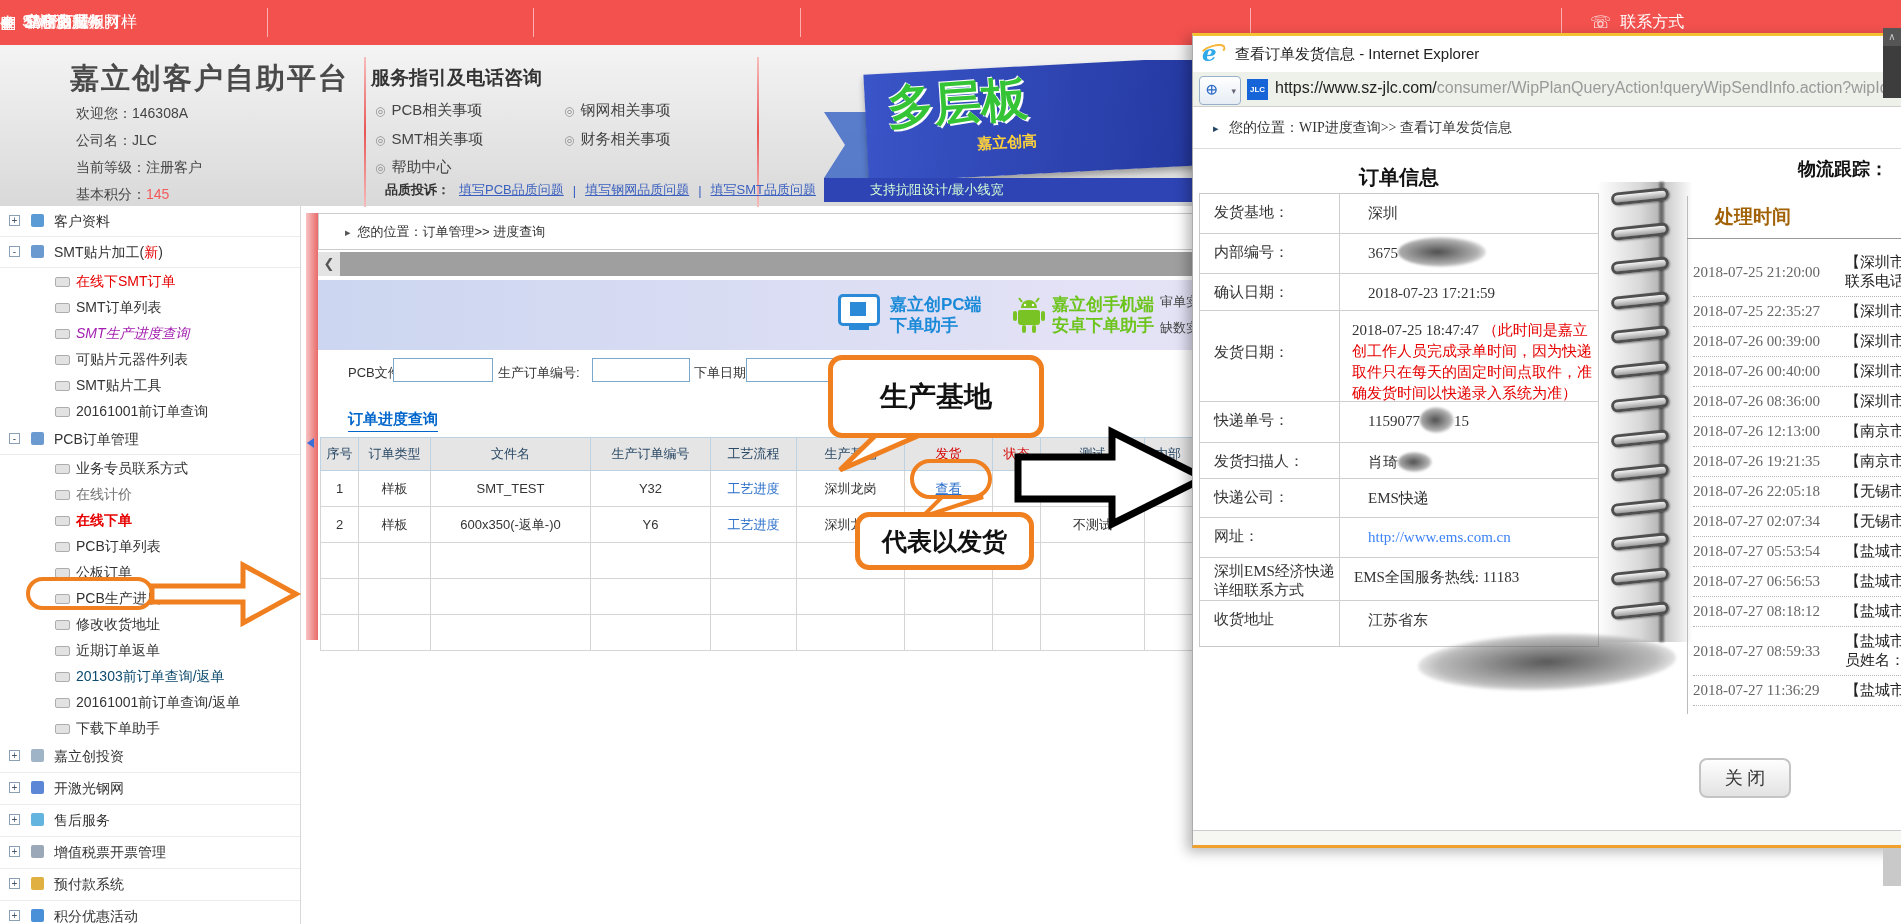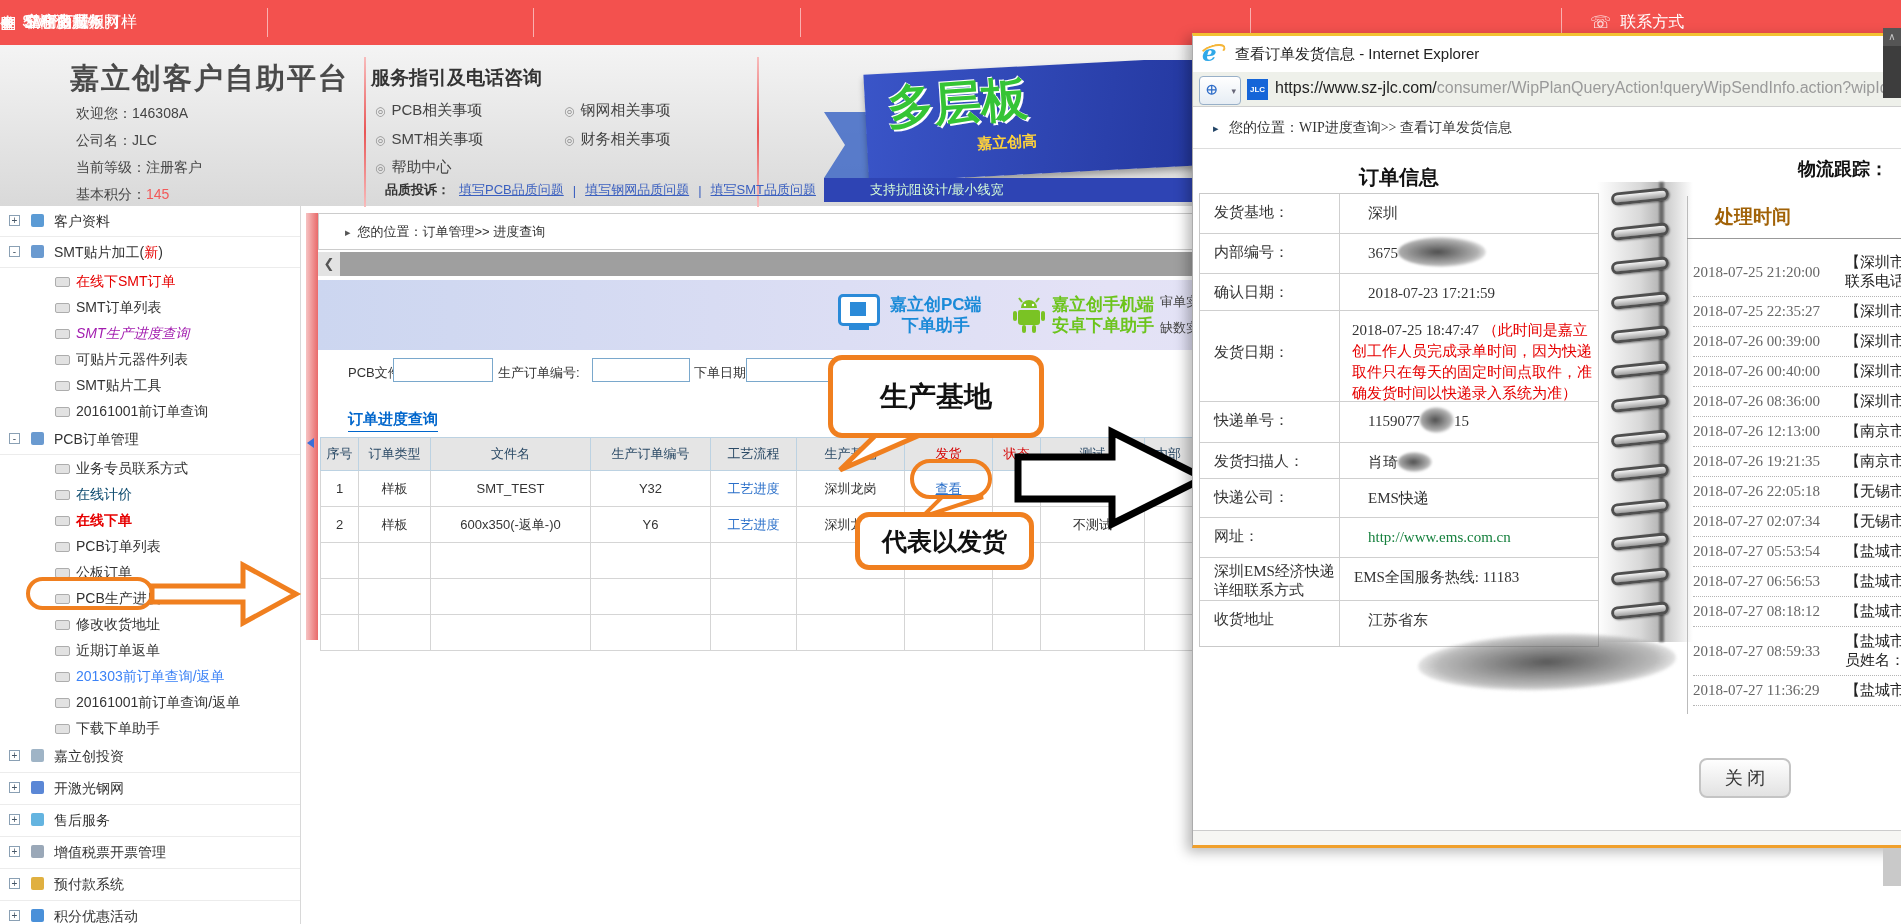--- a/index.html
+++ b/index.html
@@ -67,21 +67,21 @@
   .collapse-bar{position:absolute;left:318px;top:252px;width:1583px;height:24px;background:#9f9f9f;}
   .collapse-box{position:absolute;left:0;top:0;width:22px;height:24px;background:#e3e3e3;color:#555;
                 font-size:13px;line-height:24px;text-align:center;cursor:pointer;}
   .assist{position:absolute;left:318px;top:280px;width:1583px;height:70px;
           background:linear-gradient(90deg,#ccd6f0,#e4e2f6,#d9e6f2);}
   .monitor-icon{position:absolute;left:520px;top:14px;width:42px;height:32px;border:3px solid #2a8ad8;border-radius:5px;background:#fff;box-sizing:border-box;}
   .monitor-icon:after{content:"";position:absolute;left:9px;top:5px;width:16px;height:14px;
           background:conic-gradient(#2a8ad8 0 25%,#fff 0 26%,#2a8ad8 0 50%,#fff 0 51%,#2a8ad8 0 75%,#fff 0 76%,#2a8ad8 0);}
   .monitor-stand{position:absolute;left:531px;top:46px;width:20px;height:4px;background:#2a8ad8;}
   .assist-txt{position:absolute;font-size:17px;font-weight:bold;line-height:21px;}
-  .pc-txt{left:572px;top:14px;color:#1a8ad8;text-align:center;}
+  .pc-txt{left:572px;top:14px;color:#1a8ad8;}
   .an-txt{left:734px;top:14px;color:#6cc41c;}
   .android-icon{position:absolute;left:694px;top:16px;width:34px;height:38px;}
   .clip-txt{position:absolute;width:33px;overflow:hidden;font-size:13px;color:#444;white-space:nowrap;}
 
   .form-label{position:absolute;font-size:13px;color:#333;}
   .form-input{position:absolute;height:22px;border:1px solid #7aa8cc;background:#fff;box-sizing:content-box;padding:0 3px;font-size:13px;}
   .cal-icon{position:absolute;left:838px;top:360px;width:16px;height:16px;border:1px solid #888;background:#fff;box-sizing:border-box;cursor:pointer;}
   .cal-icon:before{content:"";position:absolute;left:0;top:0;width:100%;height:4px;background:#e05050;}
   .cal-icon:after{content:"";position:absolute;left:2px;top:6px;width:10px;height:6px;
         background:repeating-linear-gradient(90deg,#999 0 2px,transparent 2px 4px);}
@@ -131,21 +131,21 @@
   .pp-crumb .crumb-arrow{color:#246;}
   .pp-hr{position:absolute;left:0;top:112px;width:100%;height:1px;background:#ddd;}
 
   .oi-title{position:absolute;left:6px;top:128px;width:400px;text-align:center;font-size:20px;font-weight:bold;color:#111;}
   .oi-table{position:absolute;left:6px;top:157px;width:400px;border:1px solid #c9c9c9;box-sizing:border-box;}
   .po-row{display:flex;border-bottom:1px solid #cfcfcf;box-sizing:border-box;}
   .po-row:last-child{border-bottom:none;}
   .po-label{width:139px;padding:9px 2px 0 14px;font-size:15px;color:#333;box-sizing:border-box;line-height:19px;}
   .po-value{flex:1;border-left:1px solid #cfcfcf;padding:9px 4px 0 28px;font-size:15px;color:#333;box-sizing:border-box;line-height:21px;}
   .po-value .note{color:#e60000;}
-  .po-value .wlink{color:#15803d;cursor:pointer;}
+  .po-value .wlink{color:#3b82f6;cursor:pointer;}
   .blob{display:inline-block;vertical-align:middle;border-radius:50%;
         background:radial-gradient(ellipse at 45% 50%, rgba(55,55,55,.88), rgba(110,110,110,.55) 58%, rgba(150,150,150,0) 78%);
         filter:blur(1.3px);}
   .addr-blob{position:absolute;left:225px;top:598px;width:258px;height:56px;z-index:6;border-radius:50%;
         background:radial-gradient(ellipse at 50% 50%, rgba(60,60,60,.85), rgba(120,120,120,.5) 60%, rgba(150,150,150,0) 78%);
         filter:blur(1.6px);transform:rotate(-2deg);}
 
   .binder{position:absolute;left:404px;top:146px;width:96px;height:460px;
           background:linear-gradient(90deg,rgba(200,200,200,0),rgba(185,185,185,.55) 45%,rgba(120,120,120,.5) 62%,rgba(220,220,220,0));}
   .binder-line{position:absolute;left:62px;top:0;width:5px;height:100%;background:#6a6a6a;filter:blur(1px);}
@@ -289,21 +289,21 @@
       <span class="lbl">PCB订单管理</span>
     </div>
     <div>
 
     <div class="sb-child">
           <span class="doc"></span>
           <span class="lbl" style="color: rgb(51, 51, 51);">业务专员联系方式</span>
         </div>
         <div class="sb-child">
           <span class="doc"></span>
-          <span class="lbl" style="color: #0c4a6e;">在线计价</span>
+          <span class="lbl" style="color: #737373;">在线计价</span>
         </div>
         <div class="sb-child">
           <span class="doc"></span>
           <span class="lbl" style="color: rgb(230, 0, 0); font-weight: bold;">在线下单</span>
         </div>
         <div class="sb-child">
           <span class="doc"></span>
           <span class="lbl" style="color: rgb(51, 51, 51);">PCB订单列表</span>
         </div>
         <div class="sb-child">
@@ -317,21 +317,21 @@
         <div class="sb-child">
           <span class="doc"></span>
           <span class="lbl" style="color: rgb(51, 51, 51);">修改收货地址</span>
         </div>
         <div class="sb-child">
           <span class="doc"></span>
           <span class="lbl" style="color: rgb(51, 51, 51);">近期订单返单</span>
         </div>
         <div class="sb-child">
           <span class="doc"></span>
-          <span class="lbl" style="color: #3b82f6; margin-top: 24px;">201303前订单查询/返单</span>
+          <span class="lbl" style="color: #0c4a6e; margin-top: 24px;">201303前订单查询/返单</span>
         </div>
         <div class="sb-child">
           <span class="doc"></span>
           <span class="lbl" style="color: rgb(51, 51, 51);">20161001前订单查询/返单</span>
         </div>
         <div class="sb-child">
           <span class="doc"></span>
           <span class="lbl" style="color: rgb(51, 51, 51);">下载下单助手</span>
         </div>
       </div>

